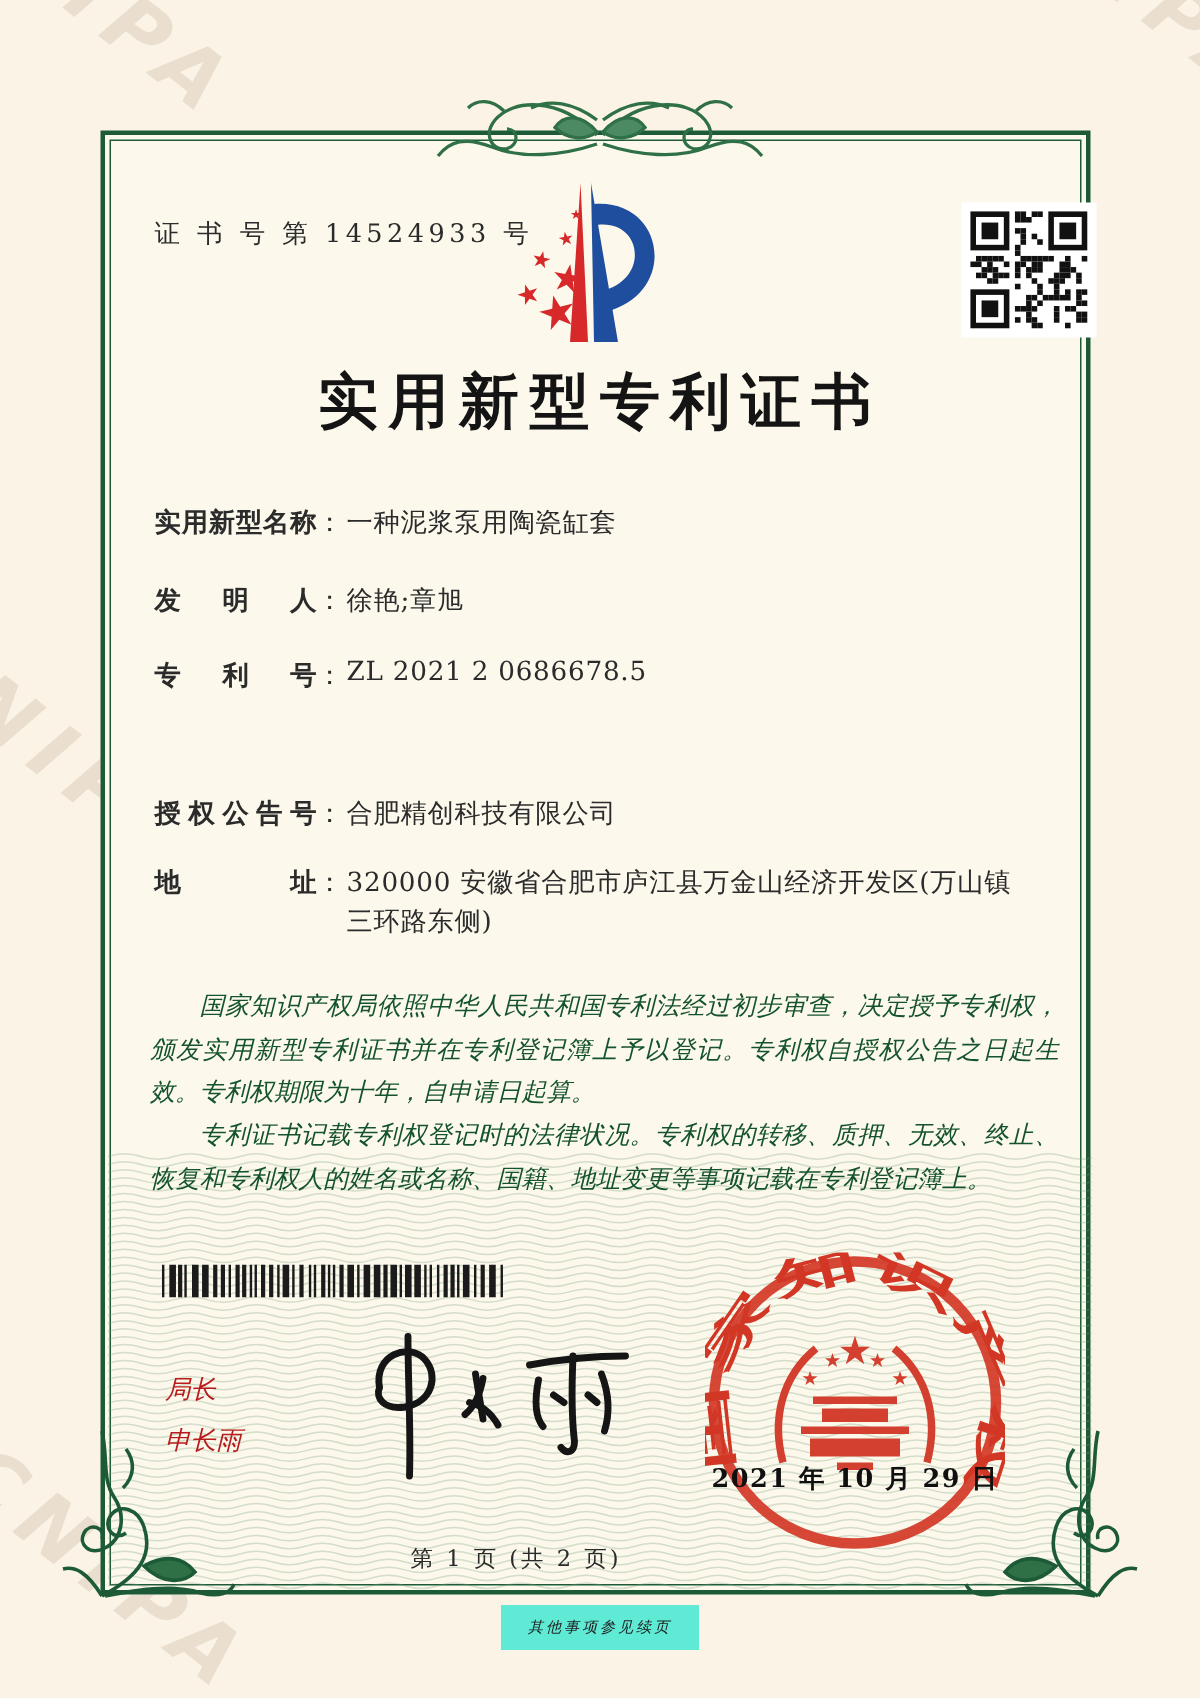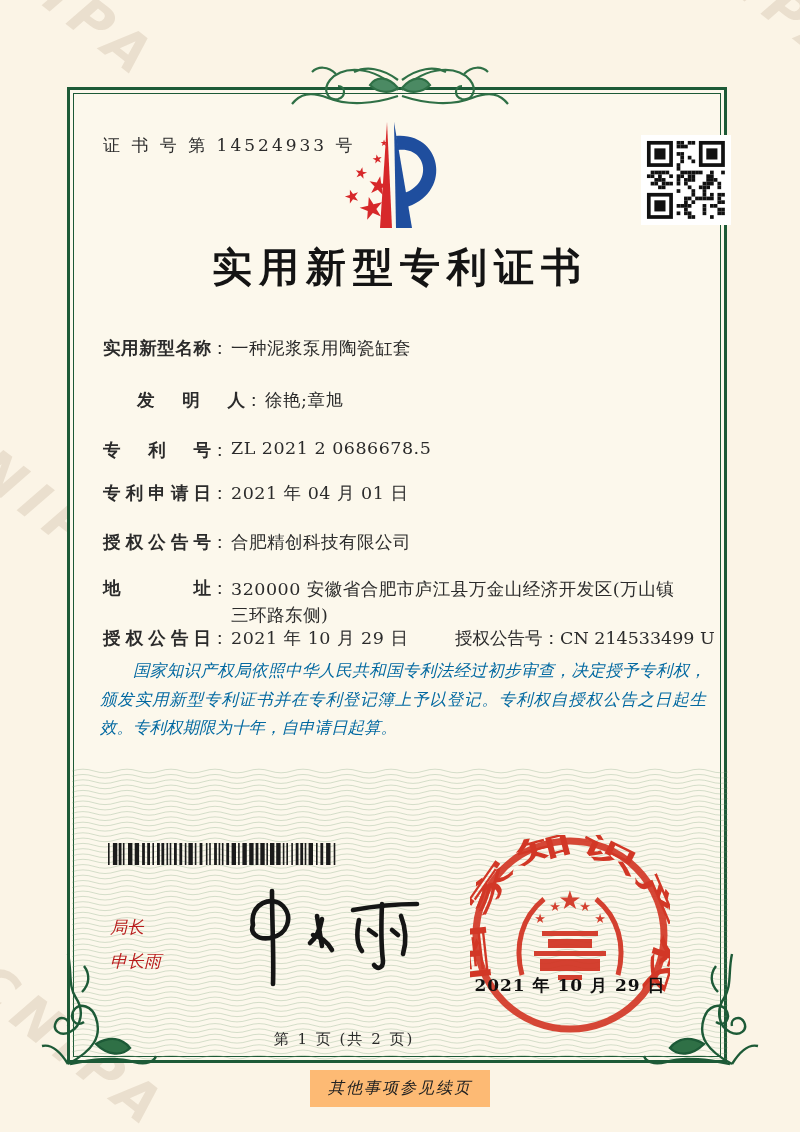--- a/index.html
+++ b/index.html
@@ -19,61 +19,61 @@
   .frame-outer{
     position:absolute; left:67px; top:87px; width:660px; height:976px;
     border:3px solid #1d5a37; box-sizing:border-box; background:#fcf8ec;
   }
   .frame-inner{
     position:absolute; left:3px; top:3px; right:3px; bottom:3px;
     border:1px solid #1d5a37;
   }
   #waves{ position:absolute; left:72px; top:768px; }
   .cert-number{
-    position:absolute; left:103px; top:134px; font-size:17px; letter-spacing:3px;
+    position:absolute; left:103px; top:144px; font-size:17px; letter-spacing:3px;
   }
   .logo{ position:absolute; left:330px; top:116px; }
   .qr{ position:absolute; left:641px; top:135px; background:#fff; padding:4px; }
   .title{
     position:absolute; left:0; top:240px; width:800px; text-align:center;
     font-size:40px; font-weight:bold; letter-spacing:7px; color:#141414;
   }
   .row{ position:absolute; left:103px; font-size:17.5px; }
   .lab{
     display:inline-block; width:108px; text-align:justify; text-align-last:justify;
     -moz-text-align-last:justify; vertical-align:top;font-weight:bold;
   }
   .colon{ display:inline-block; width:20px; vertical-align:top; }
   .val{ display:inline-block; vertical-align:top; letter-spacing:0.5px; }
   .val-wrap{ width:455px; line-height:26px; }
   .grant2{ position:absolute; left:352px; top:0; white-space:nowrap; }
   .paras{
     position:absolute; left:100px; top:657px; width:606px;
-    font-size:16.5px; line-height:1.74; font-style:italic; color:#0369a1;
+    font-size:16.5px; line-height:1.74; font-style:italic; color:#14532d;
     text-align:justify;
   }
   .paras p{ margin:0; text-indent:2em; }
   .barcode{ position:absolute; left:108px; top:843px; }
   .officer{
     position:absolute; left:110px; top:910px; font-size:17px; line-height:34px;
     font-family:"DejaVu Sans","Liberation Sans",sans-serif; color:#b91c1c;font-style:italic;
   }
   .signature{ position:absolute; left:225px; top:883px; }
   .seal{ position:absolute; left:470px; top:835px; }
   .seal-date{
     position:absolute; left:455px; top:974px; width:230px; text-align:center;
     font-size:17px; font-weight:bold; color:#101010; letter-spacing:1px;
   }
   .page-footer{
     position:absolute; left:0; top:1030px; width:688px; text-align:center;
     font-size:15px; letter-spacing:2px; color:#2a2a2a;
   }
   .cont-note{
     position:absolute; left:50%; transform:translateX(-50%); top:1070px;
-    background:#fdba74; padding:8px 18px; font-size:16px; font-style:italic;
+    background:#5eead4; padding:8px 18px; font-size:10px; font-style:italic;
     letter-spacing:2px; color:#222;
   }
   .ornament{ position:absolute; }
 </style>
 </head>
 <body>
 
 <div id="page">
 
   <span class="wm" style="left:-55px; top:-35px;">CNIPA</span>
@@ -318,42 +318,36 @@
         <rect x="5.8" y="59" width="19" height="19" fill="#fff"></rect>
         <rect x="9.6" y="62.8" width="11.399999999999999" height="11.399999999999999" fill="#111"></rect>
       </g>
     </svg>
 
   <div class="title">实用新型专利证书</div>
 
   <div class="row" style="top:336px;">
     <span class="lab">实用新型名称</span><span class="colon">：</span><span class="val">一种泥浆泵用陶瓷缸套</span>
   </div>
-  <div class="row" style="top:388px;margin-left:34px;">
+  <div class="row" style="top:388px;">
     <span class="lab">发明人</span><span class="colon">：</span><span class="val">徐艳;章旭</span>
   </div>
   <div class="row" style="top:438px;">
     <span class="lab">专利号</span><span class="colon">：</span><span class="val">ZL 2021 2 0686678.5</span>
   </div>
-  <div class="row" style="top:481px;">
-    <span class="lab">专利申请日</span><span class="colon">：</span><span class="val">2021 年 04 月 01 日</span>
-  </div>
   <div class="row" style="top:530px;">
     <span class="lab">授权公告号</span><span class="colon">：</span><span class="val">合肥精创科技有限公司</span>
   </div>
   <div class="row" style="top:576px;">
     <span class="lab">地址</span><span class="colon">：</span><span class="val val-wrap">320000 安徽省合肥市庐江县万金山经济开发区(万山镇三环路东侧)</span>
   </div>
-  <div class="row" style="top:626px; width:620px;">
-    <span class="lab">授权公告日</span><span class="colon">：</span><span class="val">2021 年 10 月 29 日</span>
-    <span class="grant2"><span>授权公告号</span><span>：</span><span>CN 214533499 U</span></span>
-  </div>
 
   <div class="paras">
     <p>国家知识产权局依照中华人民共和国专利法经过初步审查，决定授予专利权，颁发实用新型专利证书并在专利登记簿上予以登记。专利权自授权公告之日起生效。专利权期限为十年，自申请日起算。</p>
+    <p>专利证书记载专利权登记时的法律状况。专利权的转移、质押、无效、终止、恢复和专利权人的姓名或名称、国籍、地址变更等事项记载在专利登记簿上。</p>
   </div>
 
   <svg class="barcode" width="232" height="22" id="barcodesvg">
       <rect x="0.0" y="0" width="1.6" height="22" fill="#1b1b1b"></rect>
       <rect x="4.9" y="0" width="4.4" height="22" fill="#1b1b1b"></rect>
       <rect x="10.7" y="0" width="2.8" height="22" fill="#1b1b1b"></rect>
       <rect x="14.9" y="0" width="1.6" height="22" fill="#1b1b1b"></rect>
       <rect x="20.0" y="0" width="4.4" height="22" fill="#1b1b1b"></rect>
       <rect x="26.7" y="0" width="4.4" height="22" fill="#1b1b1b"></rect>
       <rect x="34.1" y="0" width="2.8" height="22" fill="#1b1b1b"></rect>

